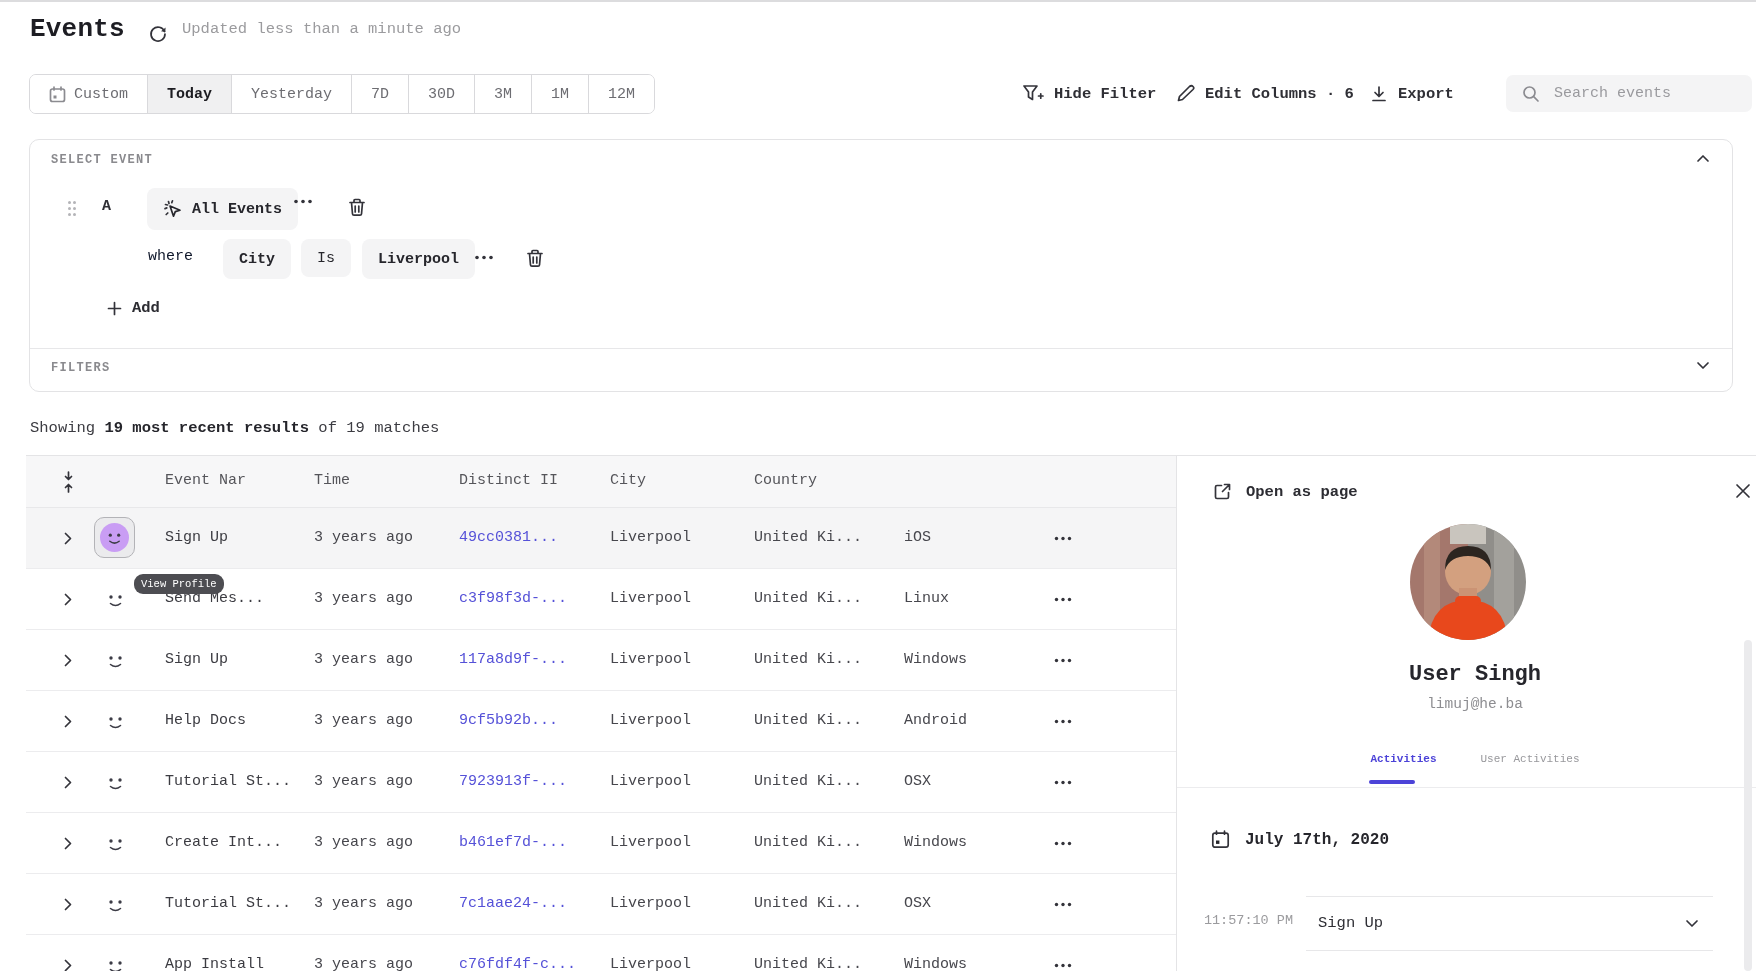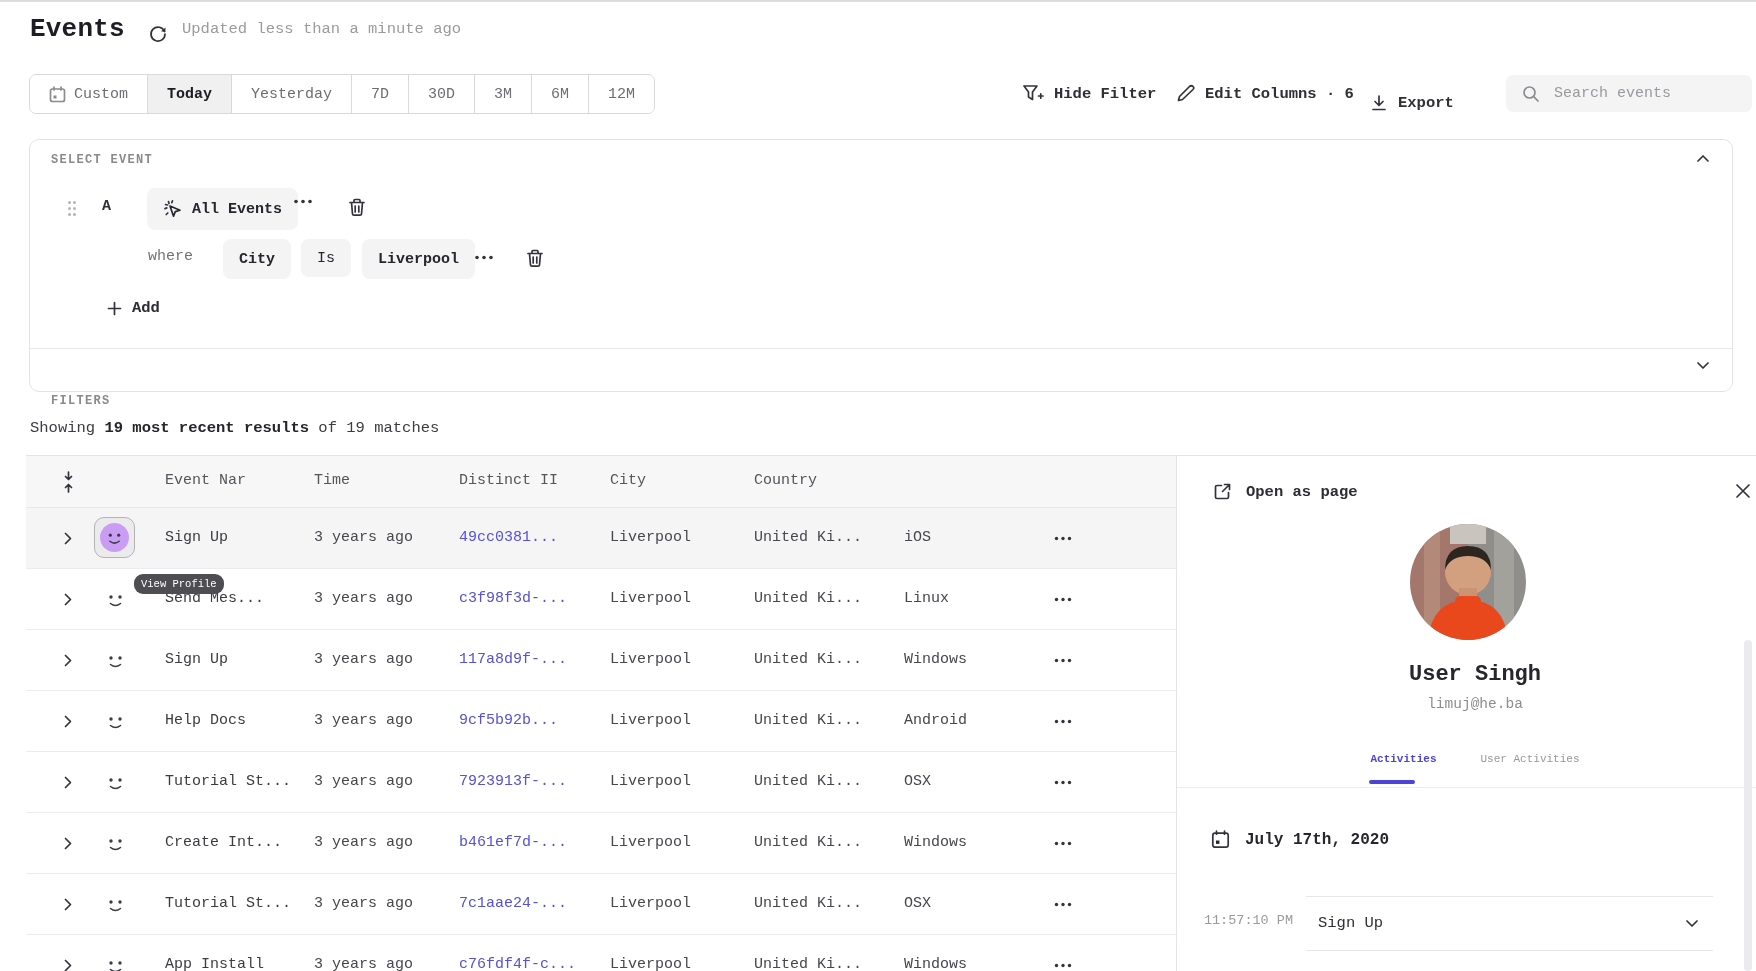--- a/index.html
+++ b/index.html
@@ -16,43 +16,43 @@
   
   .tabs{left:29px;top:74px;height:38px;display:flex;border:1px solid #d9d9dc;border-radius:7px;overflow:hidden;background:#fff;}
   .tab{display:flex;align-items:center;gap:8px;padding:0 19px;font-size:15px;color:#6d6d72;
        border-right:1px solid #d9d9dc;cursor:pointer;white-space:nowrap;background:#fff;}
   .tab:last-child{border-right:none;}
   .tab.active{background:#f0f0f1;color:#1c1c21;font-weight:700;}
   .tab .cal{display:none;}
   .tab.has-icon .cal{display:block;}
   
   .tool{top:75px;height:37px;display:flex;align-items:center;gap:10px;font-size:15.5px;font-weight:600;color:#2f2f35;cursor:pointer;}
-  .t-filter{left:1022px;} .t-edit{left:1176px;} .t-export{left:1370px;align-items:flex-end;}
+  .t-filter{left:1022px;} .t-edit{left:1176px;} .t-export{left:1370px;}
   .search{left:1506px;top:75px;width:246px;height:37px;background:#f4f4f5;border-radius:7px;display:flex;align-items:center;gap:12px;padding:0 0 0 16px;box-sizing:border-box;}
   .search input{border:none;background:transparent;outline:none;font-size:15px;color:#3a3a40;width:180px;font-family:inherit;}
   .search input::placeholder{color:#9a9a9e;}
   
   .card{left:29px;top:139px;width:1704px;height:253px;border:1px solid #e3e3e5;border-radius:10px;box-sizing:border-box;background:#fff;}
   .sec-label{position:absolute;left:21px;top:13px;font-size:12px;font-weight:700;letter-spacing:1.3px;color:#8a8a8e;}
   .chev-tr{position:absolute;right:22px;top:14px;cursor:pointer;}
   .clause-row{position:absolute;left:0;top:47px;height:42px;width:100%;display:flex;align-items:center;}
   .drag{position:absolute;left:37px;top:13px;cursor:grab;}
   .letter{position:absolute;left:72px;top:11px;font-size:15px;font-weight:700;color:#2f2f35;}
   .chip{display:flex;align-items:center;gap:9px;background:#f4f4f5;border-radius:8px;height:40px;padding:0 16px;
         font-size:15px;font-weight:600;color:#26262c;cursor:pointer;white-space:nowrap;}
   .chip.lg{position:absolute;left:117px;top:1px;height:42px;font-weight:700;}
   .dots-btn{letter-spacing:0;cursor:pointer;}
   .where-row{position:absolute;left:0;top:99px;height:38px;width:100%;}
-  .where{position:absolute;left:118px;top:9px;font-size:15px;color:#737373;}
+  .where{position:absolute;left:118px;top:9px;font-size:15px;color:#0f172a;}
   .chip.prop{position:absolute;left:193px;top:0;}
   .chip.op{position:absolute;left:271px;top:0;font-weight:400;height:38px;}
   .chip.val{position:absolute;left:332px;top:0;}
   .add-row{position:absolute;left:77px;top:153px;height:30px;display:flex;align-items:center;gap:10px;font-size:15.5px;font-weight:600;color:#2c2c32;cursor:pointer;}
   .card-div{position:absolute;left:0;top:208px;width:100%;height:1px;background:#e7e7e9;}
-  .filters-label{position:absolute;left:21px;top:221px;font-size:12px;font-weight:700;letter-spacing:1.3px;color:#8a8a8e;margin-top:33px;}
+  .filters-label{position:absolute;left:21px;top:221px;font-size:12px;font-weight:700;letter-spacing:1.3px;color:#8a8a8e;}
   .chev-br{position:absolute;right:22px;top:221px;cursor:pointer;}
   
   .summary{left:30px;top:419px;font-size:15.5px;color:#3c3c42;}
   .summary b{color:#25252b;}
   
   .table{left:26px;top:455px;width:1150px;}
   .thead{position:relative;height:53px;background:#f7f7f8;border-top:1px solid #e4e4e6;border-bottom:1px solid #e8e8ea;box-sizing:border-box;font-size:15px;color:#55555a;}
   .th{position:absolute;top:16px;text-align:center;}
   .hc-0{left:139px;} .hc-1{left:288px;} .hc-2{left:433px;} .hc-3{left:584px;} .hc-4{left:728px;} .hc-5{left:878px;margin-top:45px;}
   .collapse-ic{position:absolute;left:36px;top:15px;cursor:pointer;}
@@ -140,21 +140,21 @@
       <span class="tab-label">30D</span>
     </div>
 
     <div class="tab">
 
       <span class="tab-label">3M</span>
     </div>
 
     <div class="tab">
 
-      <span class="tab-label">6M</span>
+      <span class="tab-label">1M</span>
     </div>
 
     <div class="tab">
 
       <span class="tab-label">12M</span>
     </div>
   </div>
 
   <div class="abs tool t-filter">
     <span>

